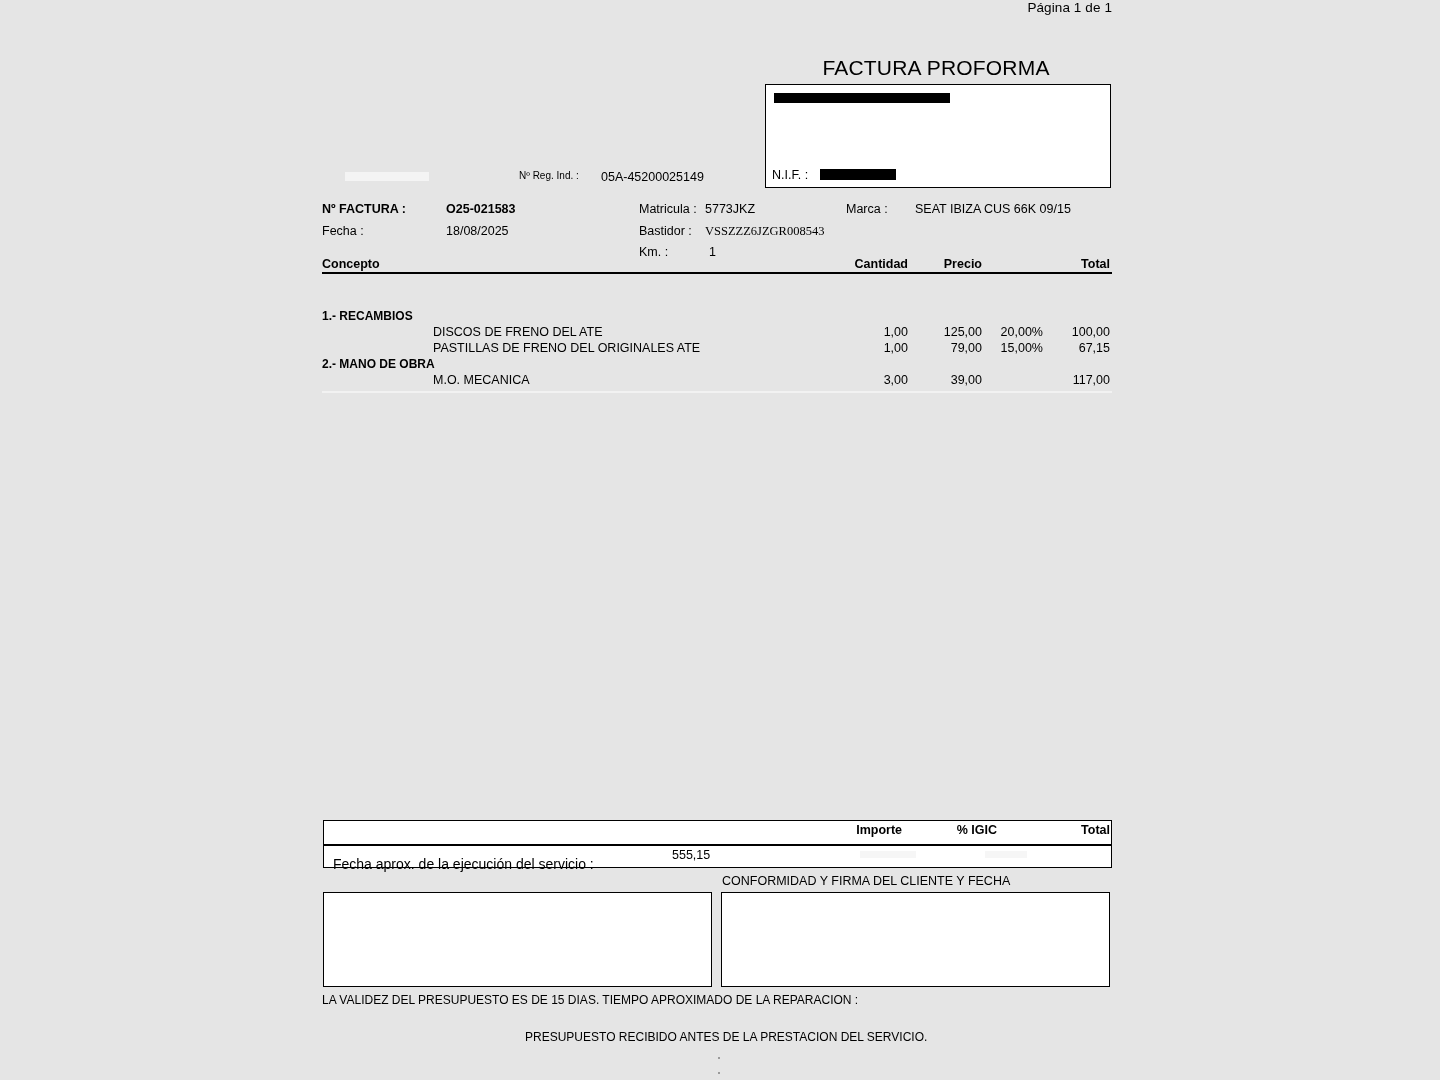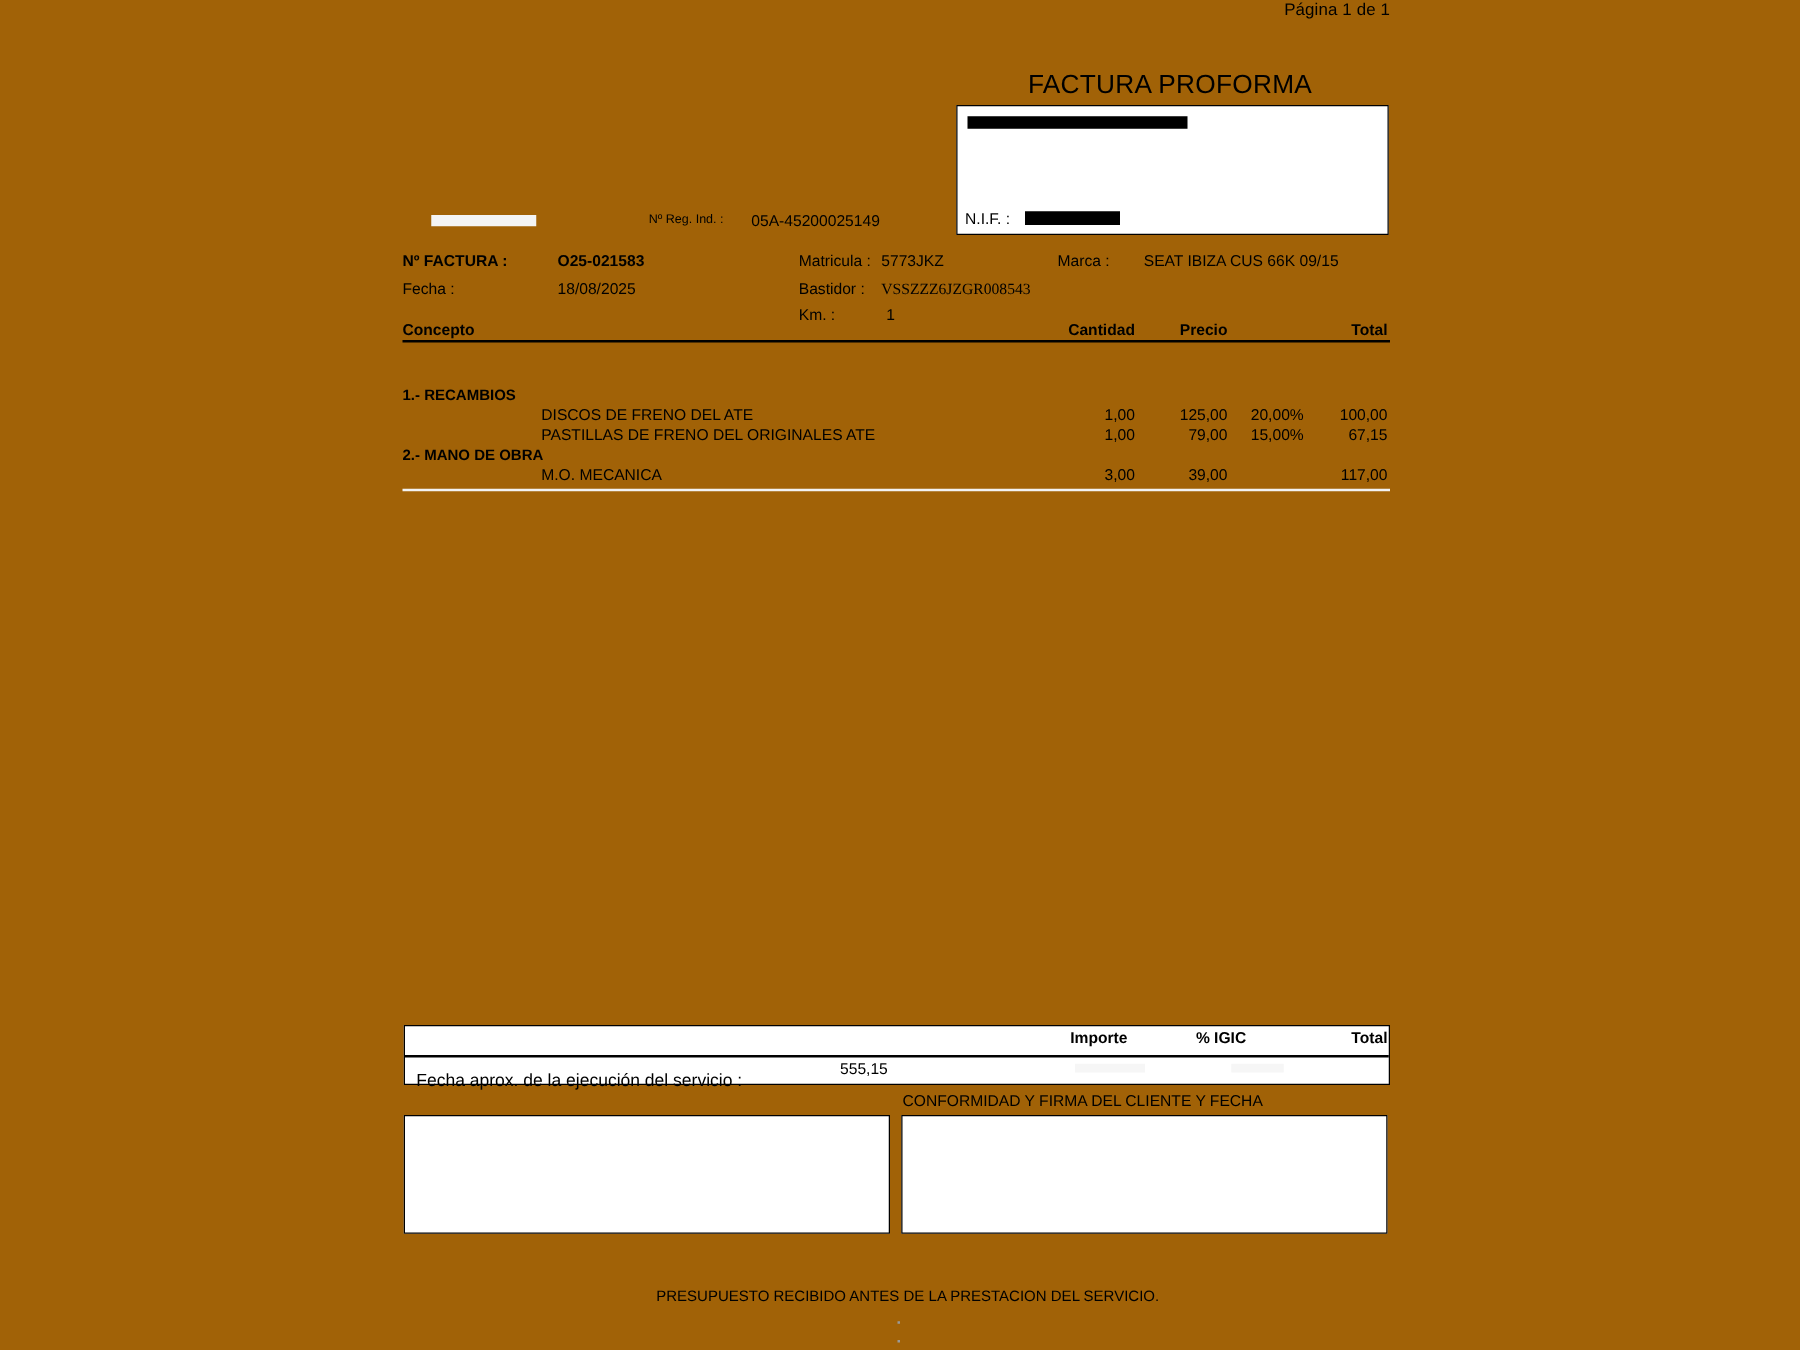--- a/index.html
+++ b/index.html
@@ -13,21 +13,21 @@
     position: relative;
     font-family: "Liberation Sans", sans-serif;
     color: #000000;
     overflow: hidden;
   }
   .page {
     position: absolute;
     left: 0; top: 0;
     width: 1440px;
     height: 1080px;
-    background: #a16207;
+    background: #e5e5e5;
   }
   .abs { position: absolute; }
 
   
   #page-number {
     left: 1022px; top: 0px;
     width: 90px;
     text-align: right;
     font-size: 13.5px;
     letter-spacing: 0.1px;
@@ -322,17 +322,18 @@
   <div class="abs" id="ghost-artifact-importe"></div>
   <div class="abs" id="ghost-artifact-igic"></div>
   <div class="abs" id="service-date-label">Fecha aprox. de la ejecución del servicio :</div>
   <div class="abs" id="service-amount">555,15</div>
 
   <div class="abs" id="sig-left-label">FIRMA TALLER  Y   FECHA</div>
   <div class="abs" id="sig-right-label">CONFORMIDAD Y FIRMA DEL CLIENTE  Y  FECHA</div>
   <div class="abs" id="sig-left-box"></div>
   <div class="abs" id="sig-right-box"></div>
 
+  <div class="abs" id="footer-line-1">LA VALIDEZ DEL PRESUPUESTO ES DE 15 DIAS.  TIEMPO APROXIMADO DE LA REPARACION :</div>
   <div class="abs" id="footer-line-3">PRESUPUESTO RECIBIDO ANTES DE LA PRESTACION DEL SERVICIO.</div>
   <div class="abs footer-dot" id="footer-dot-1"></div>
   <div class="abs footer-dot" id="footer-dot-2"></div>
 
 </div>
 
 </body></html>

